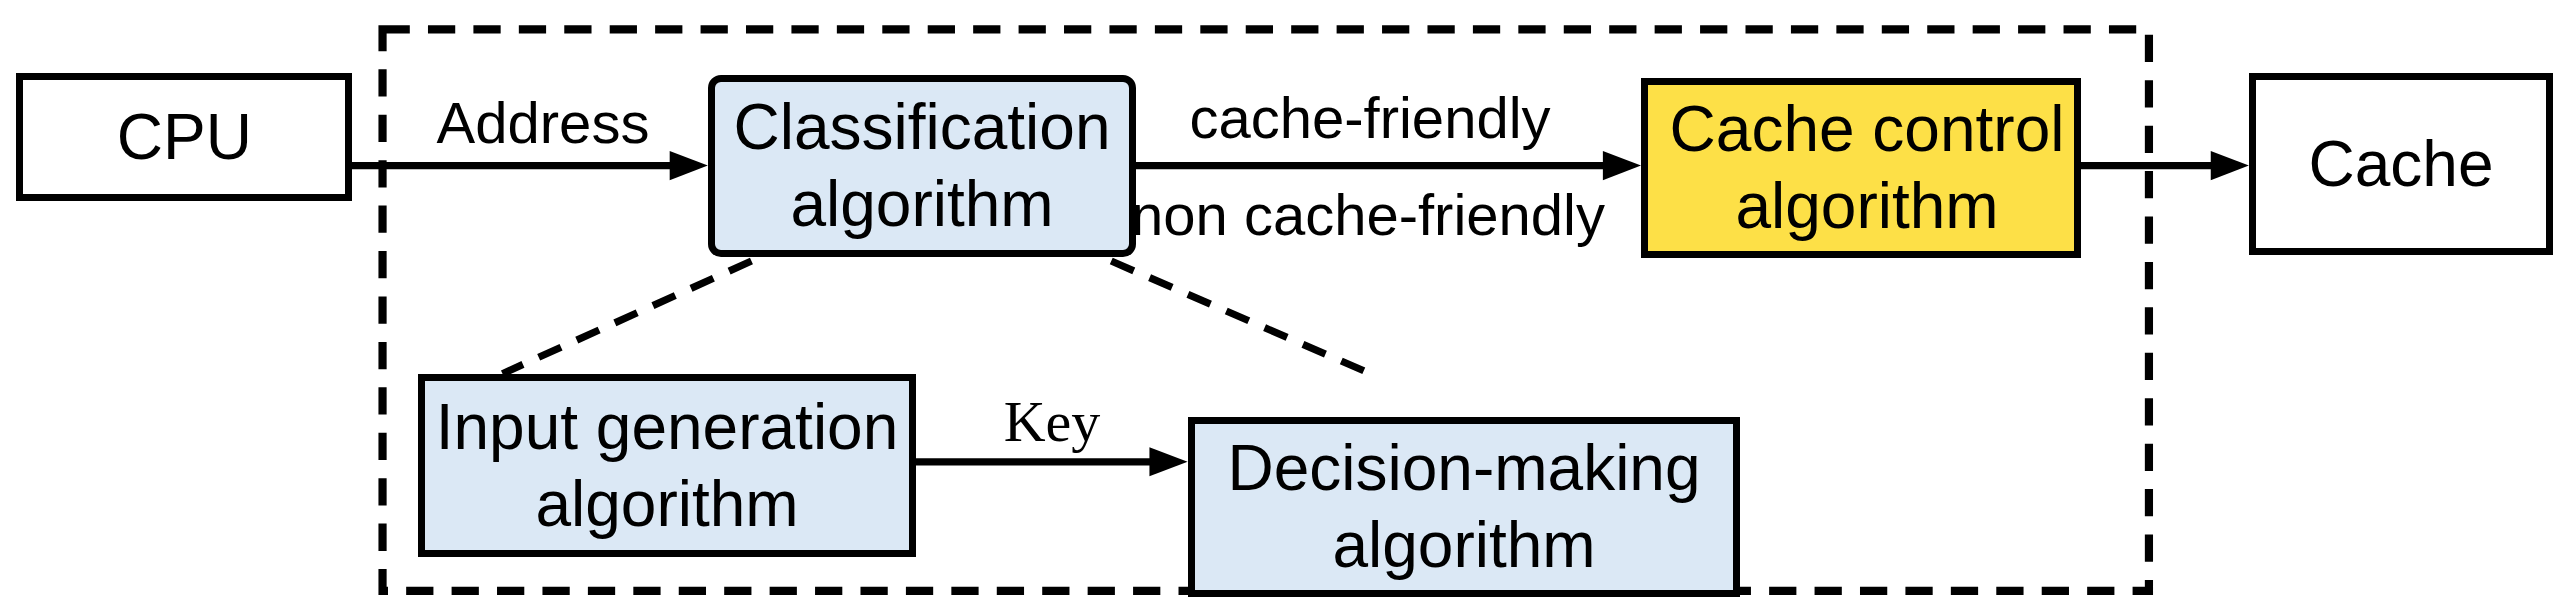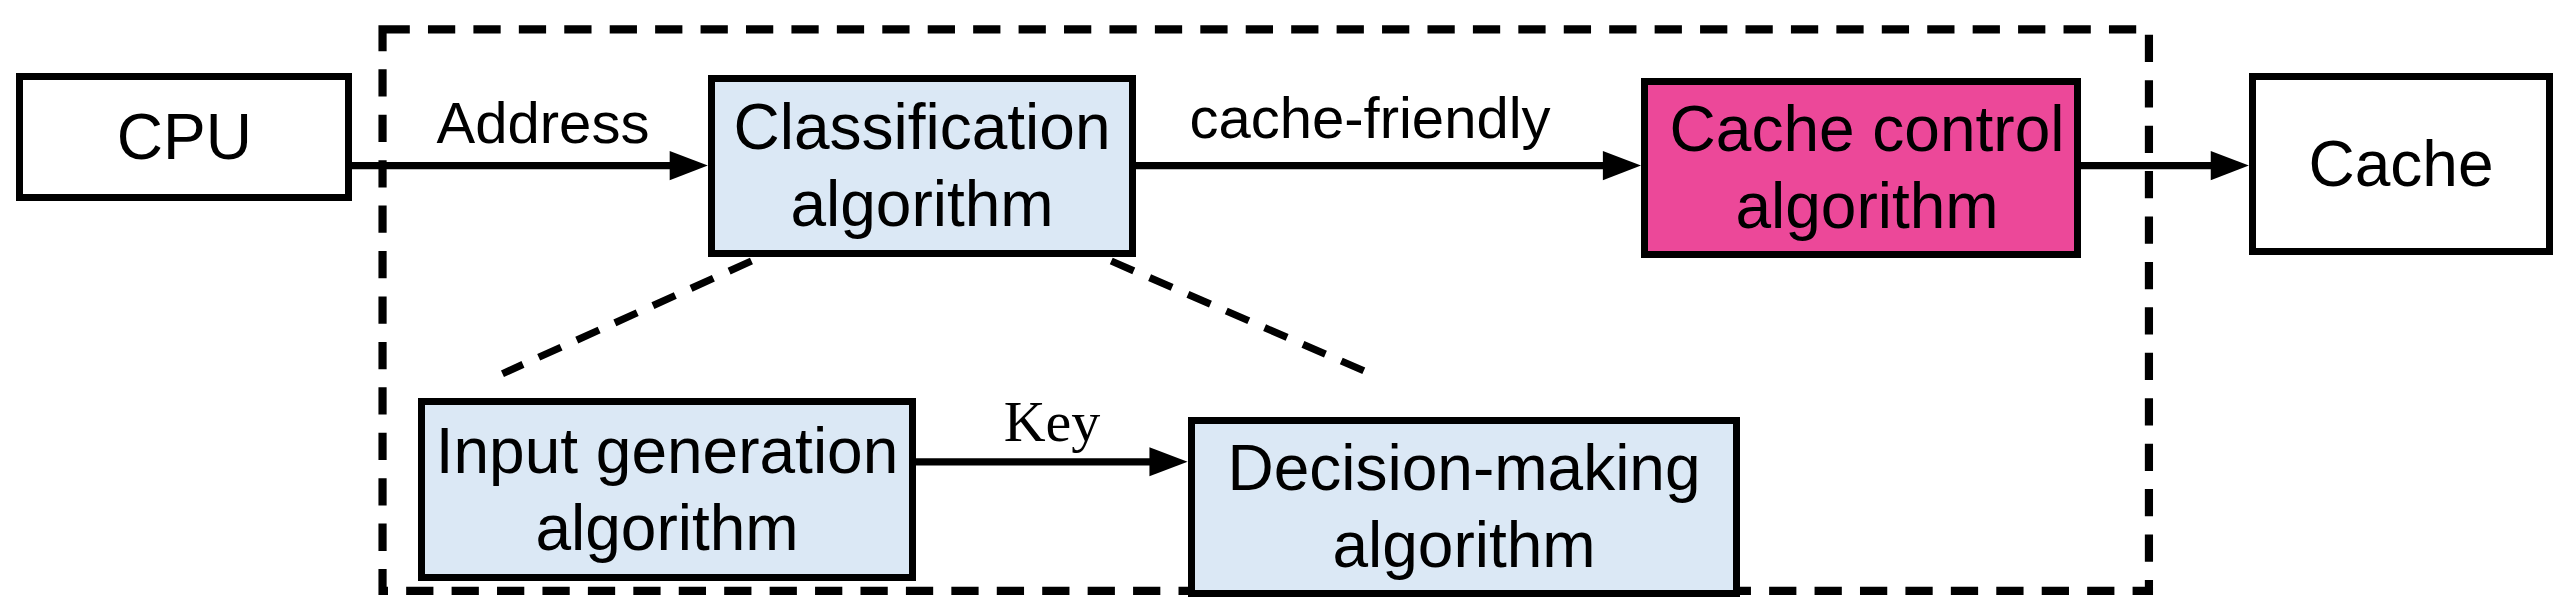--- a/index.html
+++ b/index.html
@@ -33,27 +33,27 @@
     align-items: center;
     justify-content: center;
     text-align: center;
     font-size: 64px;
     line-height: 77px;
     white-space: nowrap;
   }
   .node .line { display: block; }
   .node-white { background: #ffffff; }
   .node-blue  { background: #dbe8f5; }
-  .node-green { background: #ec4899; padding-left: 12px; }
+  .node-green { background: #fde047; padding-left: 12px; }
 
   .node-cpu            { left: 16.4px;   top: 73px;  width: 336px; height: 128px; }
-  .node-classification { left: 708px;  top: 75px;  width: 428px; height: 182px; }
+  .node-classification { left: 708px;  top: 75px;  width: 428px; height: 182px; border-radius: 13px; }
   .node-cache-control  { left: 1641px; top: 78px;  width: 440px; height: 180px; }
   .node-cache          { left: 2249px; top: 73px;  width: 304px; height: 182px; }
-  .node-input-gen      { left: 418px;  top: 374px; width: 498px; height: 183px; margin-top: 24px; }
+  .node-input-gen      { left: 418px;  top: 374px; width: 498px; height: 183px; }
   .node-decision       { left: 1188px; top: 374px; width: 552px; height: 180px; margin-top: 43px; }
 
   .edge-label {
     position: absolute;
     font-size: 58px;
     line-height: 58px;
     white-space: nowrap;
     transform: translateX(-50%);
   }
   .label-address             { left: 543px;  top: 94px; }
@@ -119,17 +119,18 @@
 
   <div class="node node-blue node-decision">
     <span class="line">Decision-making</span>
     <span class="line">algorithm</span>
   </div>
 
   <div class="edge-label label-cache-friendly">cache-friendly</div>
 
   <div class="edge-label label-address">Address</div>
 
+  <div class="edge-label label-non-cache-friendly">non cache-friendly</div>
 
   <div class="edge-label label-key">Key</div>
 
 </div>
 
 
 </body></html>

